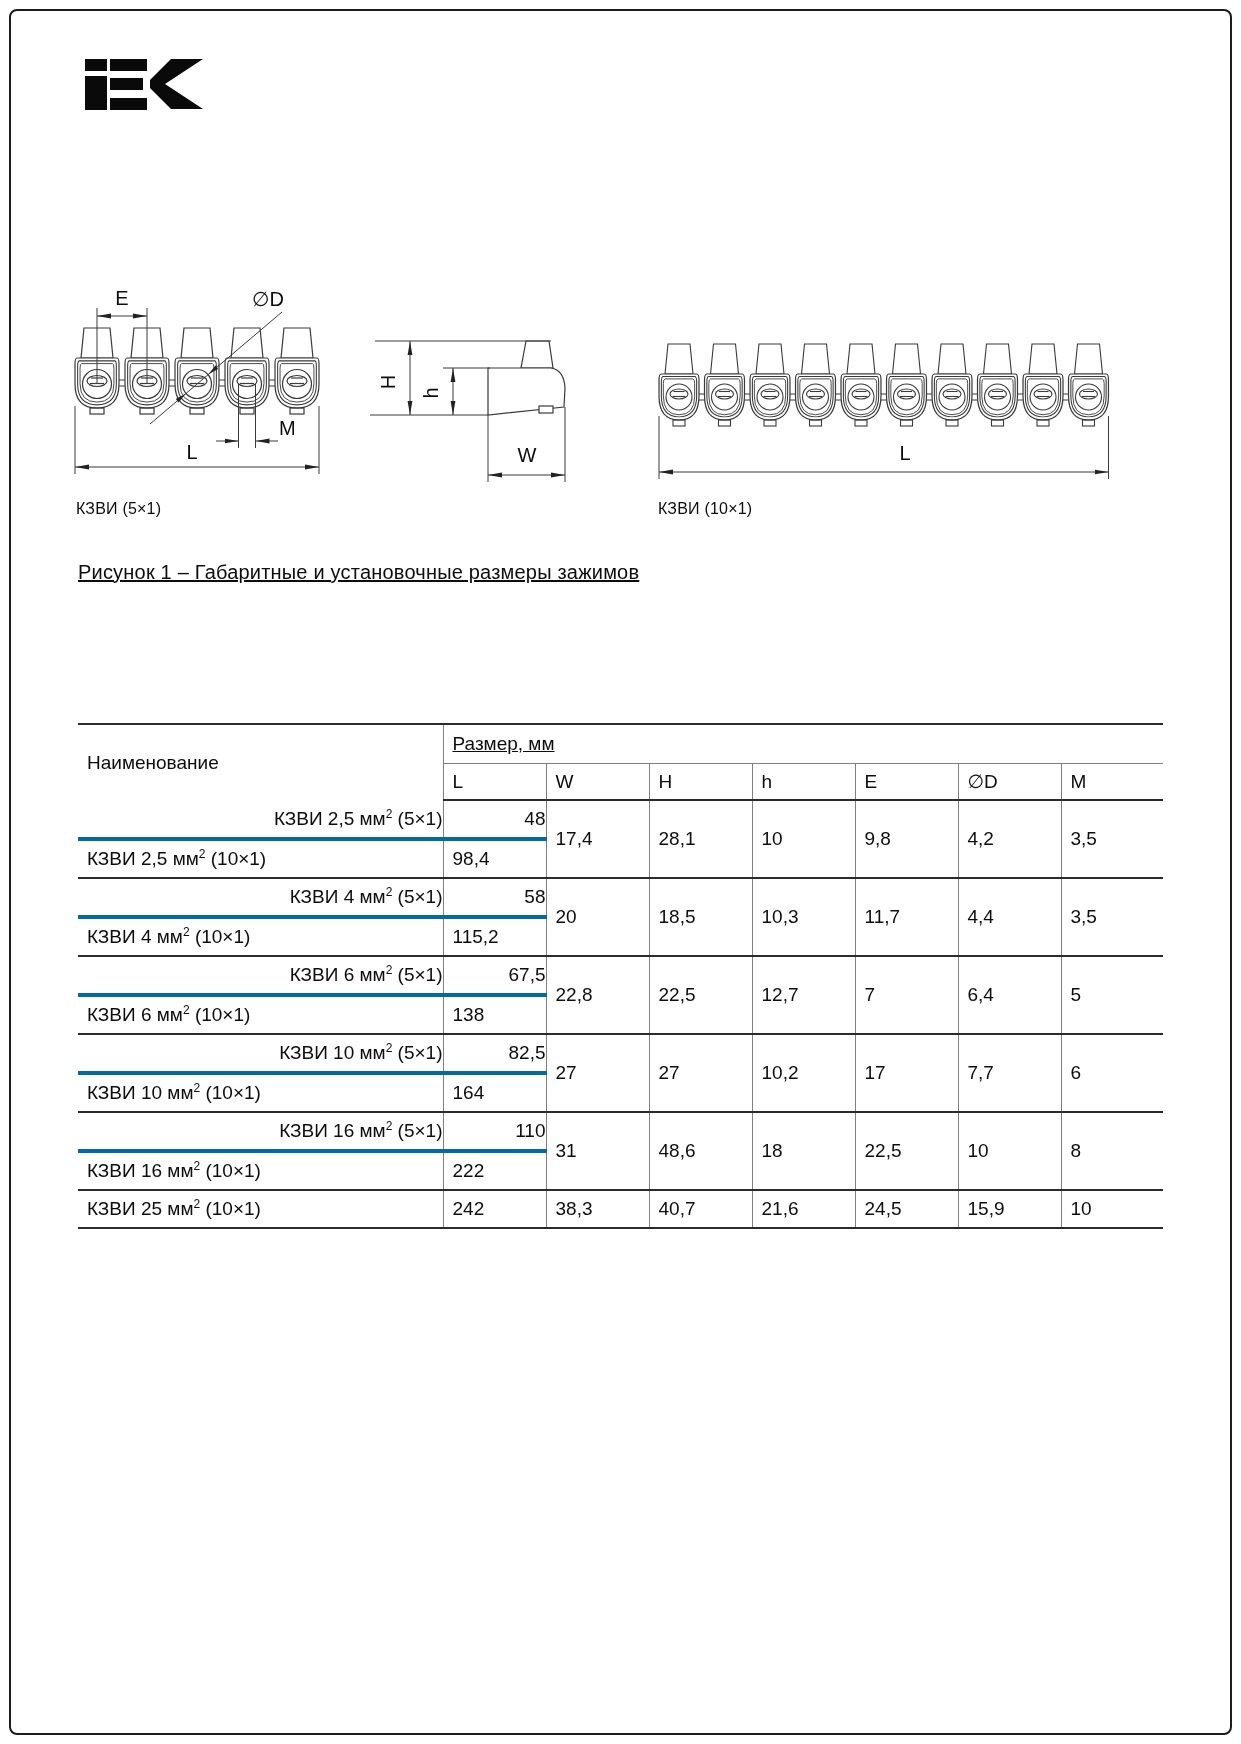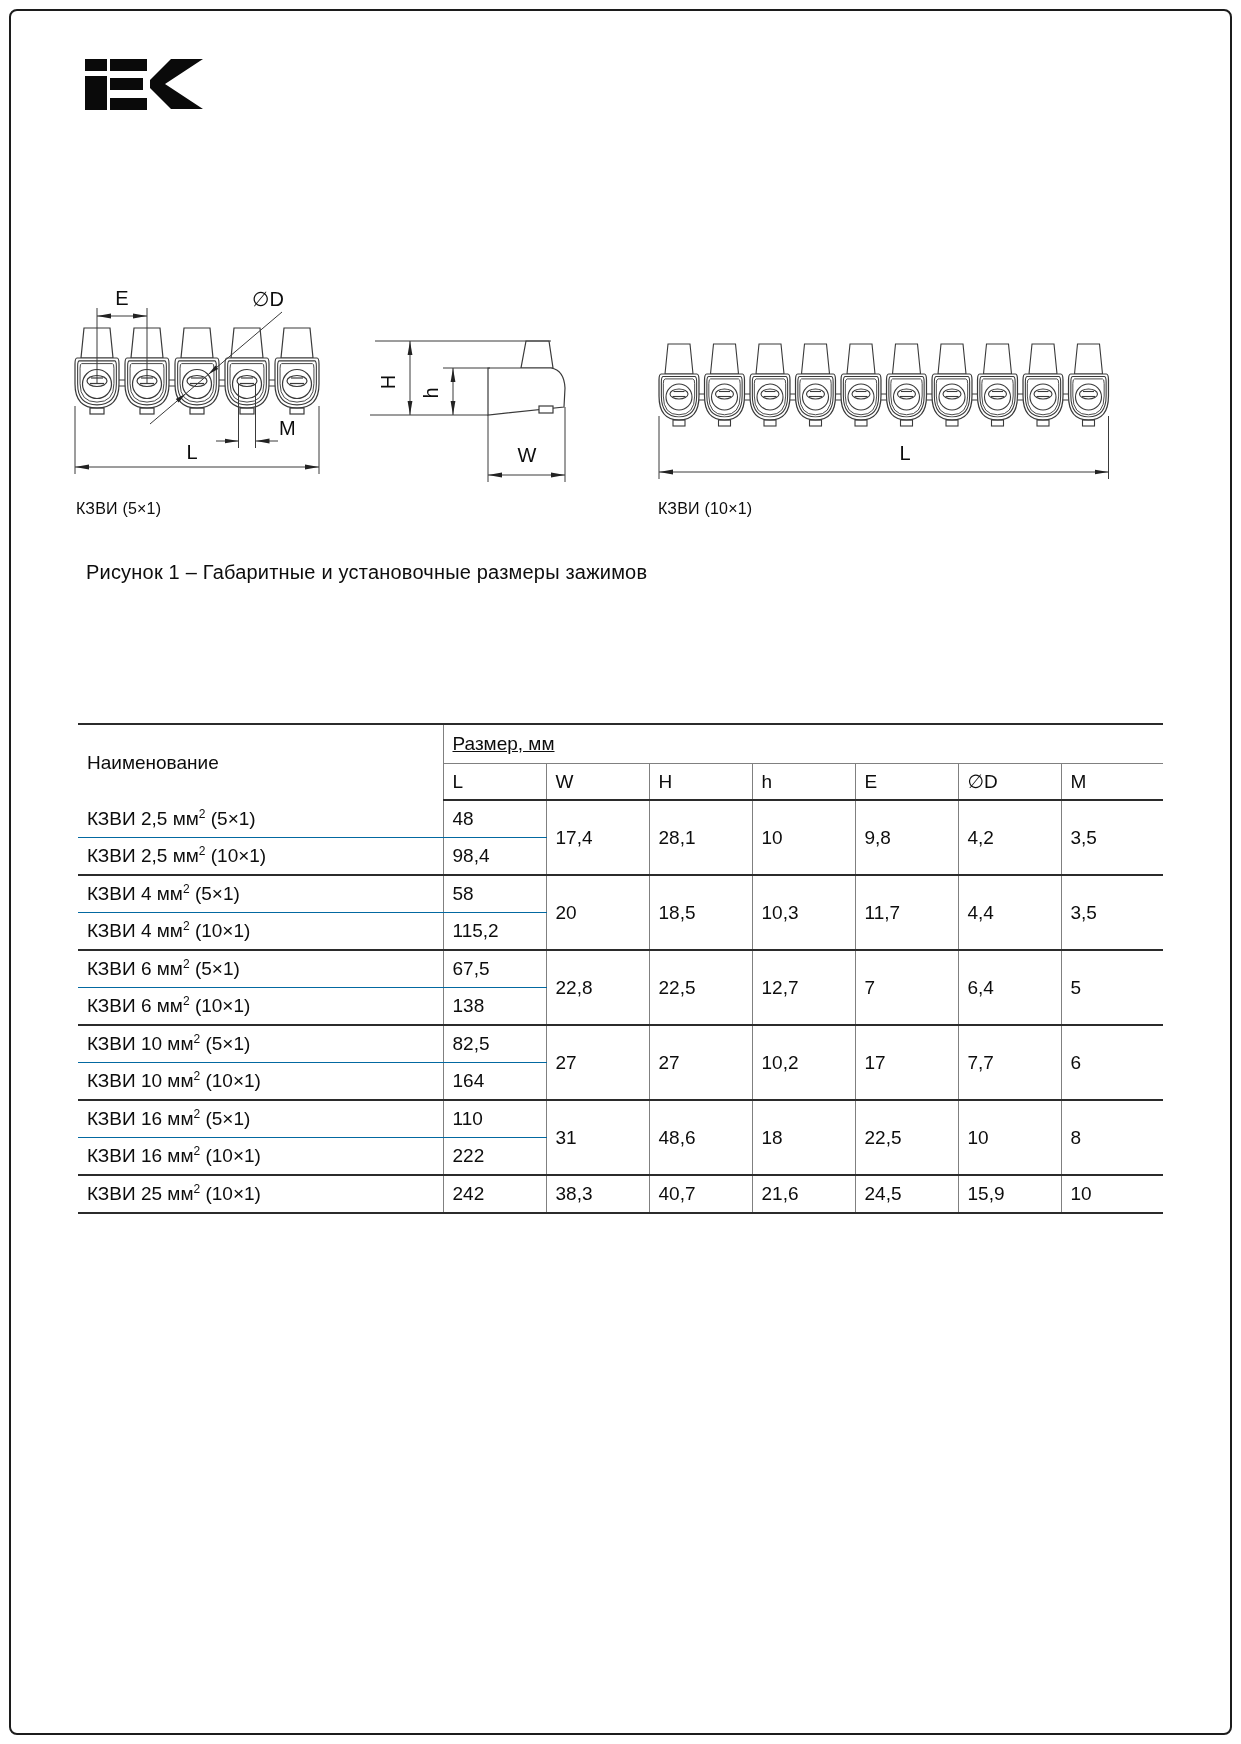--- a/index.html
+++ b/index.html
@@ -13,21 +13,21 @@
   .thin{stroke:#3a3a3a;stroke-width:1;}
   
   table.dims{border-collapse:collapse;table-layout:fixed;width:1085px;border-top:2px solid #2b2b2b;font-size:19px;color:#0d0d0d;}
   table.dims th, table.dims td{font-weight:400;text-align:left;padding:0 0 0 9px;vertical-align:middle;}
   th.name-h{border-right:1px solid #808080;}
   th.size-h{border-bottom:1px solid #808080;height:38px;text-decoration:underline;}
   tr.sub th{border-bottom:2px solid #2b2b2b;height:35px;}
   tr.sub th:not(:last-child){border-right:1px solid #808080;}
   td{height:36px;}
   td.brd{border-right:1px solid #808080;}
-  tr.r1 td.nm, tr.r1 td.lv{border-bottom:1px solid #0369a1;}
+  tr.r1 td.nm, tr.r1 td.lv{border-bottom:4px solid #0369a1;text-align:right;}
   tr.r2 td, tr.single td{border-bottom:2px solid #2b2b2b;margin-top:20px;}
   td.merged{border-bottom:2px solid #2b2b2b;vertical-align:top;padding-top:6px;}
   sup.u2{font-size:12px;vertical-align:baseline;position:relative;top:-7px;}
 </style>
 </head>
 <body>
 
 <div class="page-border"></div>
 
 <svg class="abs" style="left:85px;top:57px;" width="120" height="54" viewBox="0 0 120 54" role="img">
@@ -163,21 +163,21 @@
     <line class="dln" x1="9" y1="124" x2="9" y2="187"></line>
     <line class="dln" x1="458.5" y1="124" x2="458.5" y2="187"></line>
     <line class="dln" x1="9" y1="180" x2="458.5" y2="180" marker-start="url(#ah)" marker-end="url(#ah)"></line>
     <text x="255" y="168" text-anchor="middle">L</text>
   </g>
 </svg>
 
 <div class="abs fig-label" style="left:76px;top:500px;">КЗВИ (5×1)</div>
 <div class="abs fig-label" style="left:658px;top:500px;">КЗВИ (10×1)</div>
 
-<div class="abs caption" style="left:86px;top:561px;">Рисунок 1 – Габаритные и установочные размеры зажимов</div>
+<div class="abs caption" style="left:78px;top:561px;text-decoration:underline;">Рисунок 1 – Габаритные и установочные размеры зажимов</div>
 
 <div class="abs" style="left:78px;top:723px;">
 <table class="dims">
   <colgroup>
     <col style="width:365px">
         <col style="width:103px">
         <col style="width:103px">
         <col style="width:103px">
     <col style="width:103px">
         <col style="width:103px">

